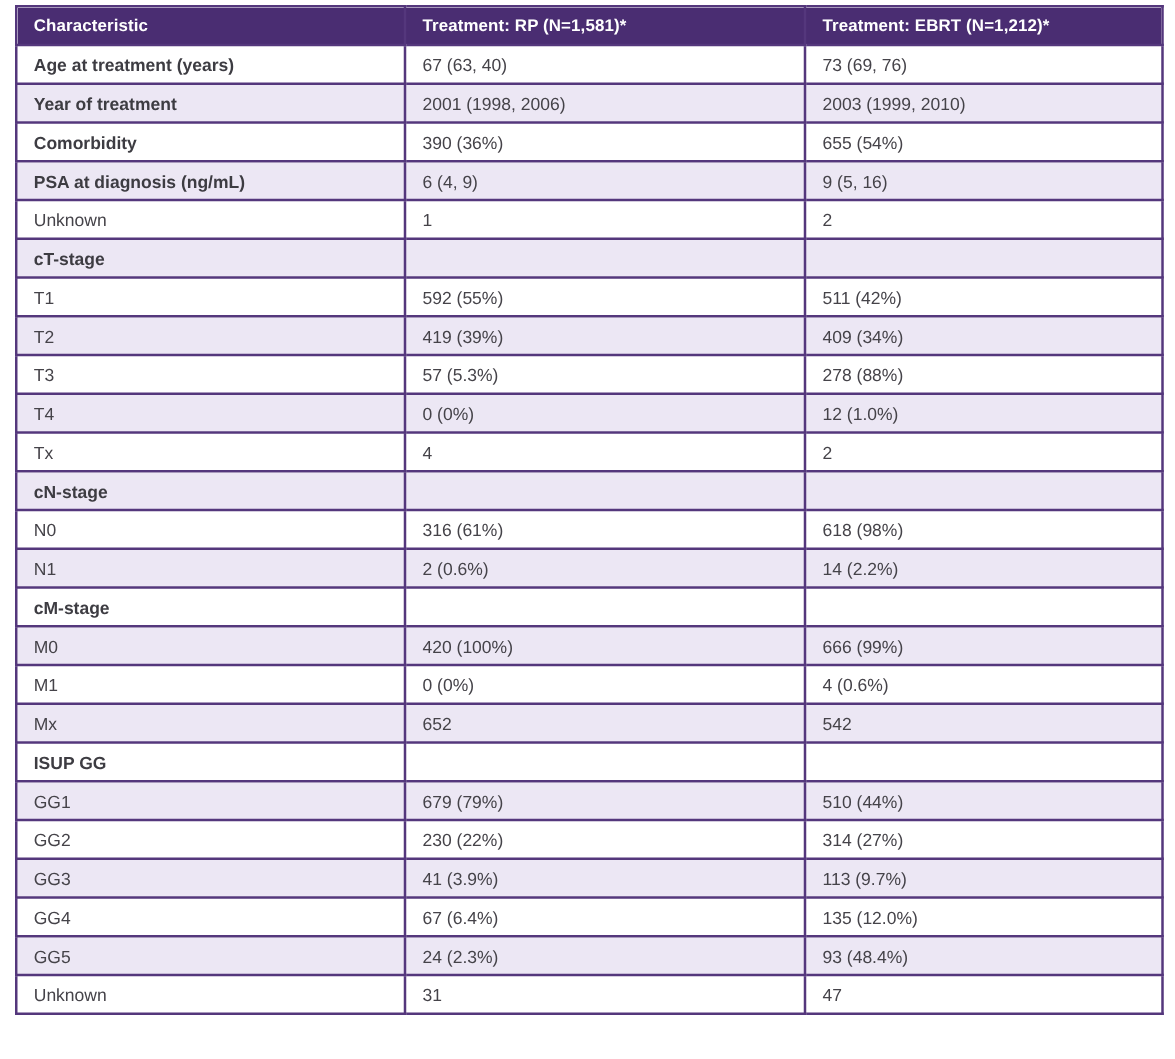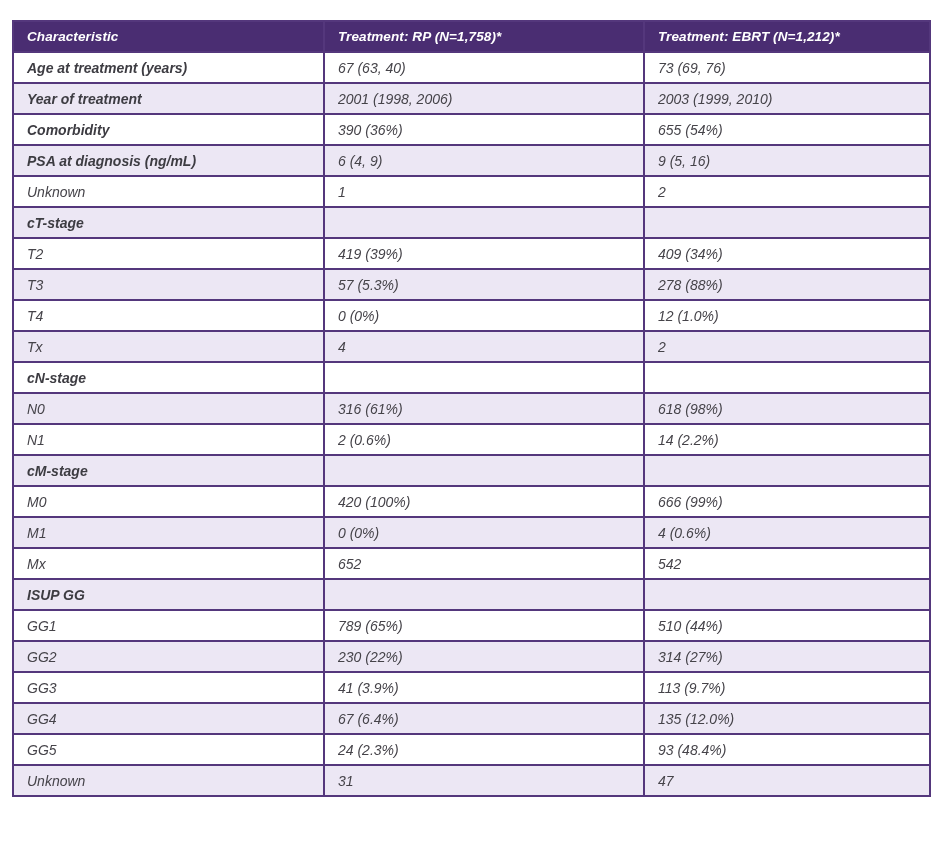--- a/index.html
+++ b/index.html
@@ -6,23 +6,22 @@
     margin: 0;
     padding: 0;
     background: #ffffff;
     width: 940px;
     height: 847px;
     font-family: "Liberation Sans", sans-serif;
   }
   .table-wrap {
     position: absolute;
     left: 12px;
-    top: 20px;
+    top: 4px;
     width: 805px;
-    font-style: italic;
   }
   table.char-table {
     width: 100%;
     border-collapse: collapse;
     table-layout: fixed;
     border: 2px solid var(--border-color, #54377c);
     font-size: 14px;
     color: var(--text-color, #454349);
   }
   table.char-table col.c1 { width: 311px; }
@@ -57,21 +56,21 @@
 <div class="table-wrap">
   <table class="char-table">
     <colgroup>
       <col class="c1">
         <col class="c2">
         <col class="c3">
     </colgroup>
     <thead>
       <tr>
         <th>Characteristic</th>
-        <th>Treatment: RP (N=1,758)*</th>
+        <th>Treatment: RP (N=1,581)*</th>
         <th>Treatment: EBRT (N=1,212)*</th>
       </tr>
     </thead>
     <tbody>
         <tr class="bold">
           <td>Age at treatment (years)</td>
           <td>67 (63, 40)</td>
           <td>73 (69, 76)</td>
         </tr>
         <tr class="bold">
@@ -93,20 +92,25 @@
           <td>Unknown</td>
           <td>1</td>
           <td>2</td>
         </tr>
         <tr class="bold">
           <td>cT-stage</td>
           <td></td>
           <td></td>
         </tr>
         <tr>
+          <td>T1</td>
+          <td>592 (55%)</td>
+          <td>511 (42%)</td>
+        </tr>
+        <tr>
           <td>T2</td>
           <td>419 (39%)</td>
           <td>409 (34%)</td>
         </tr>
         <tr>
           <td>T3</td>
           <td>57 (5.3%)</td>
           <td>278 (88%)</td>
         </tr>
         <tr>
@@ -154,21 +158,21 @@
           <td>652</td>
           <td>542</td>
         </tr>
         <tr class="bold">
           <td>ISUP GG</td>
           <td></td>
           <td></td>
         </tr>
         <tr>
           <td>GG1</td>
-          <td>789 (65%)</td>
+          <td>679 (79%)</td>
           <td>510 (44%)</td>
         </tr>
         <tr>
           <td>GG2</td>
           <td>230 (22%)</td>
           <td>314 (27%)</td>
         </tr>
         <tr>
           <td>GG3</td>
           <td>41 (3.9%)</td>

